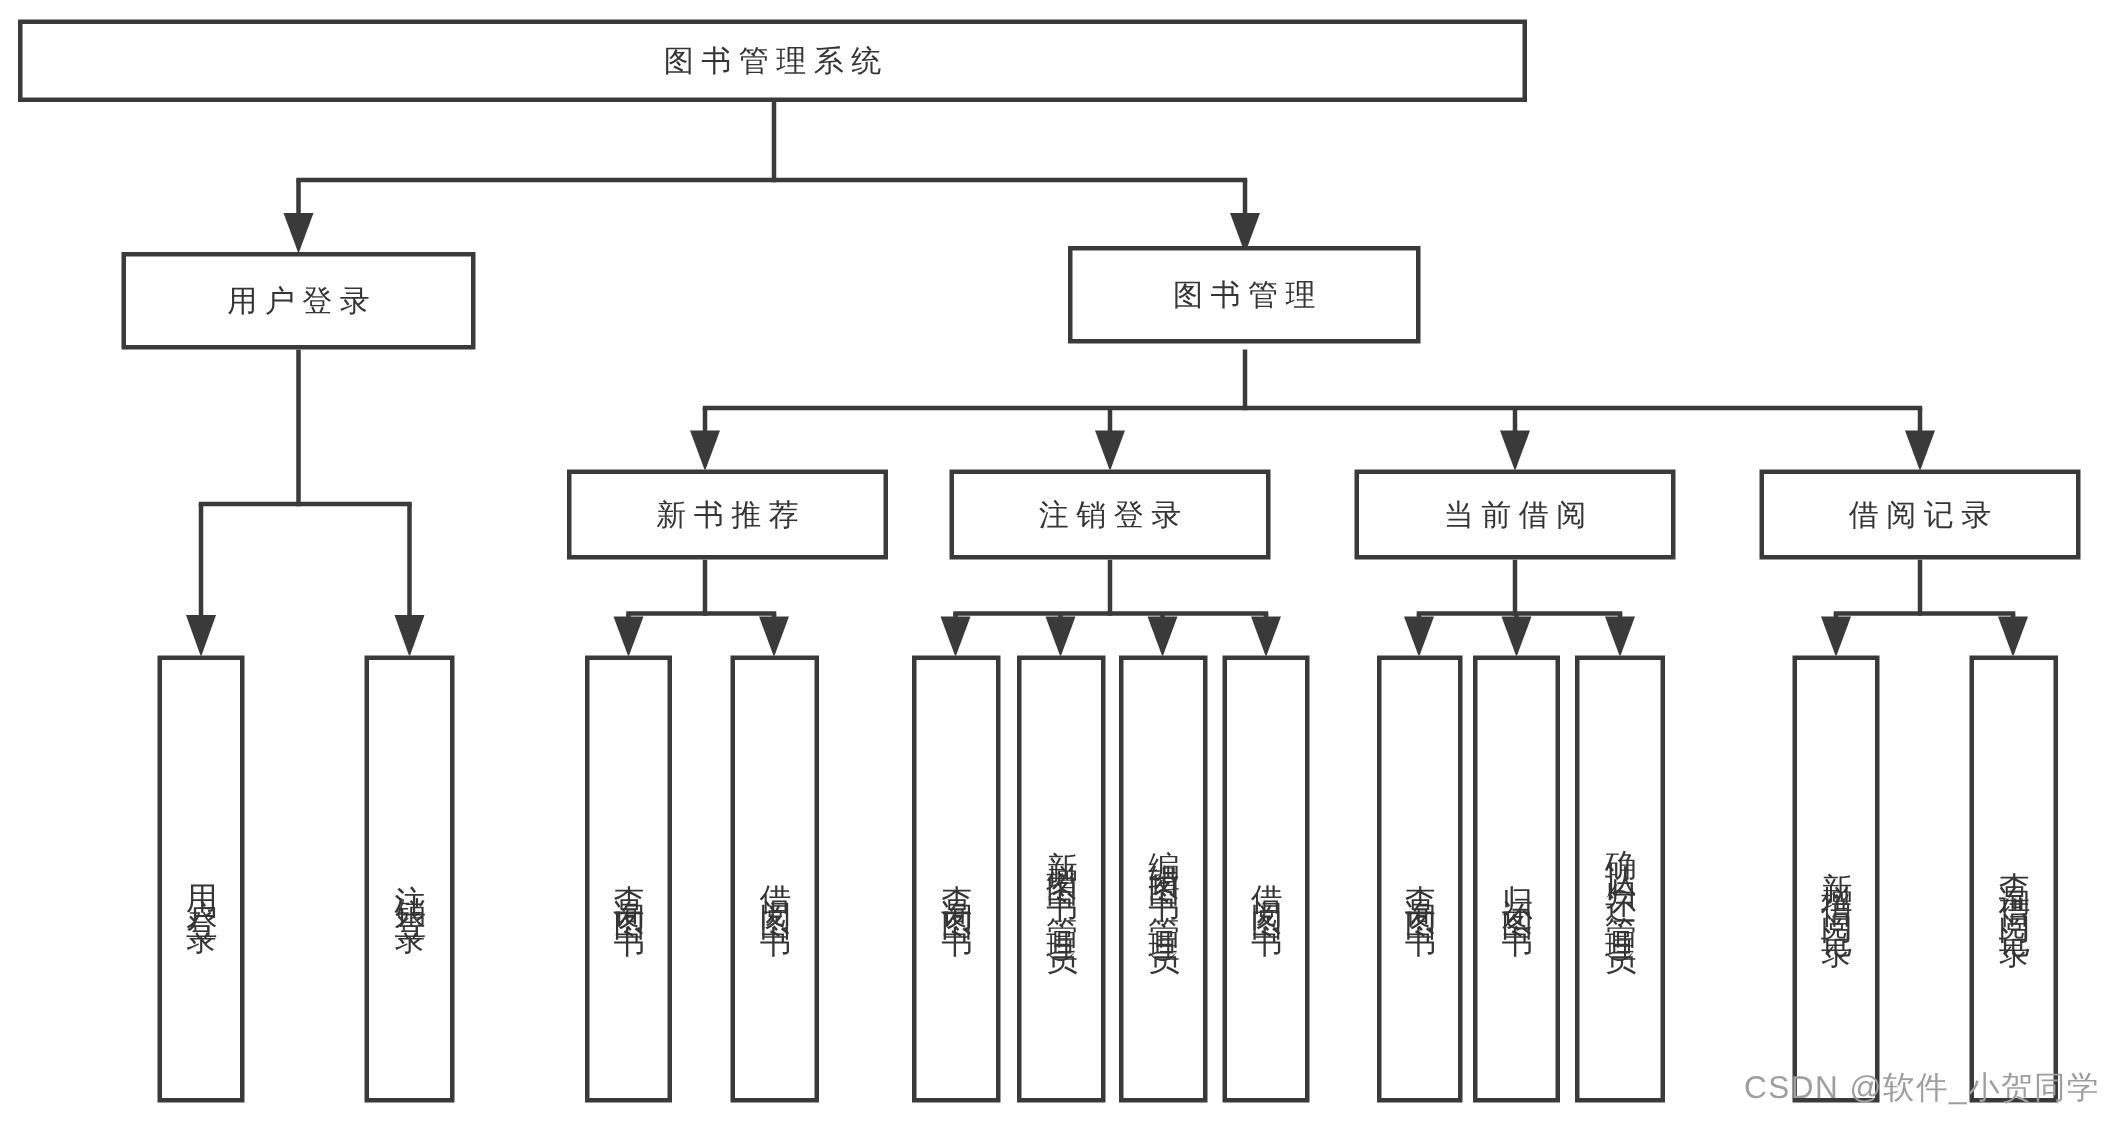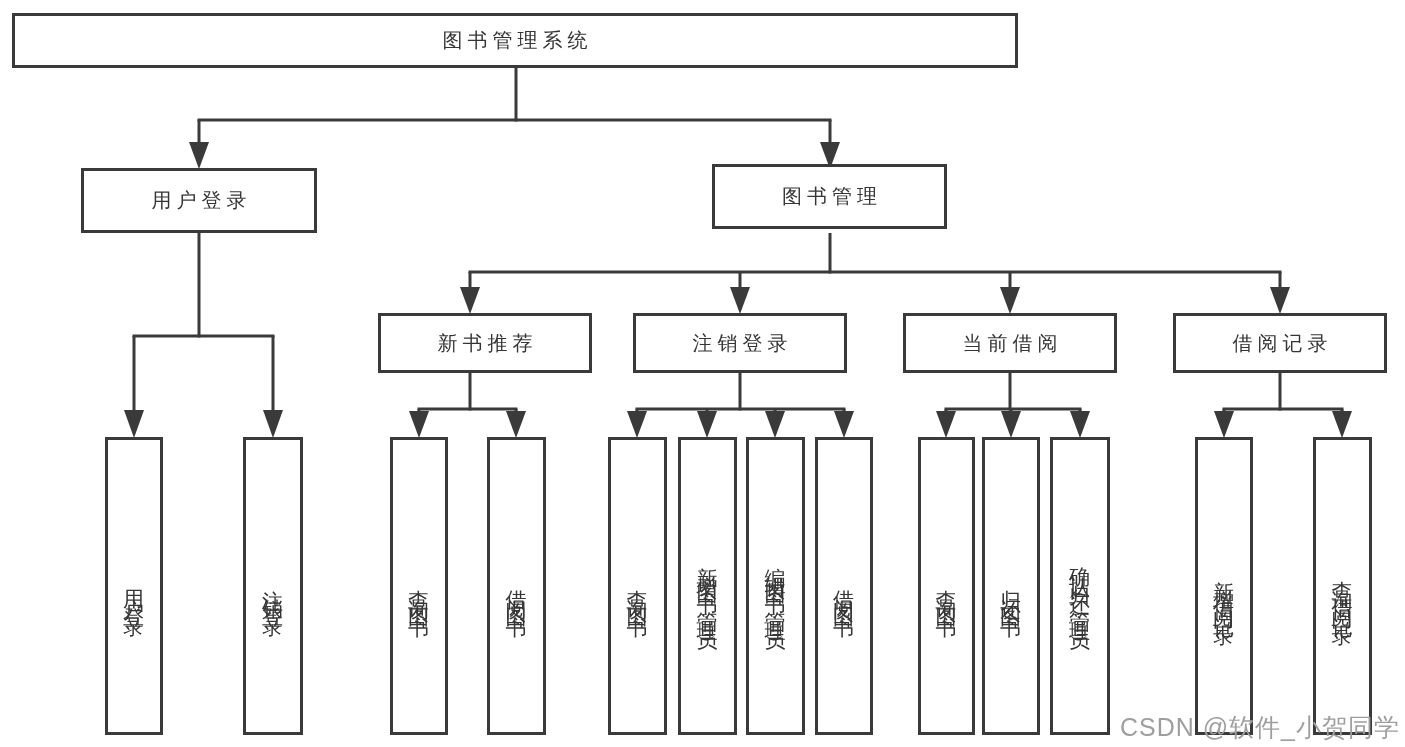--- a/index.html
+++ b/index.html
@@ -40,21 +40,21 @@
     text-orientation:mixed;
     font-size:21px;
     letter-spacing:9px;
     padding-top:9px; 
     line-height:1;
   }
   .watermark{
     position:absolute;
     right:5px;
     top:711px;
-    font-size:25px;
+    font-size:21px;
     letter-spacing:1px;
     color:var(--watermark);
     z-index:5;
     white-space:nowrap;
   }
 </style>
 </head>
 <body>
 
 <div class="canvas">

